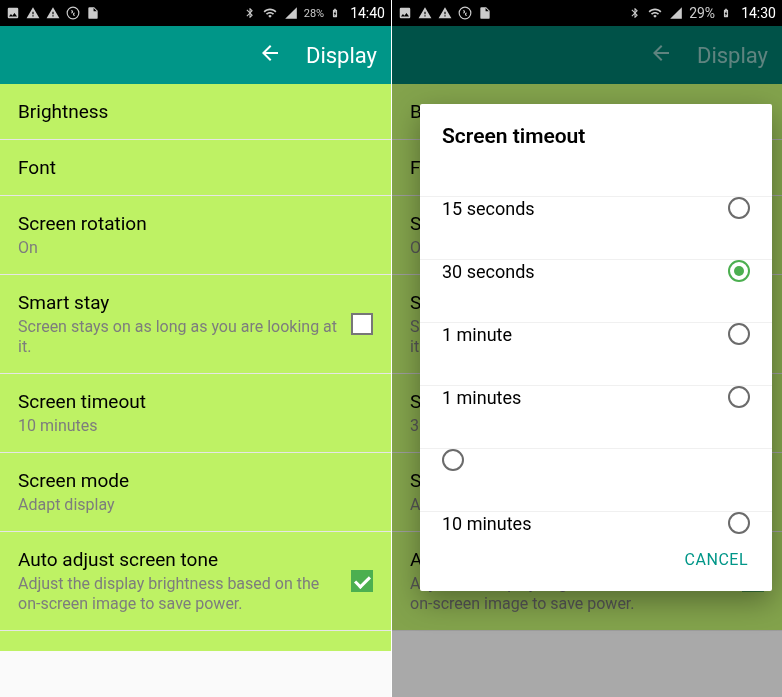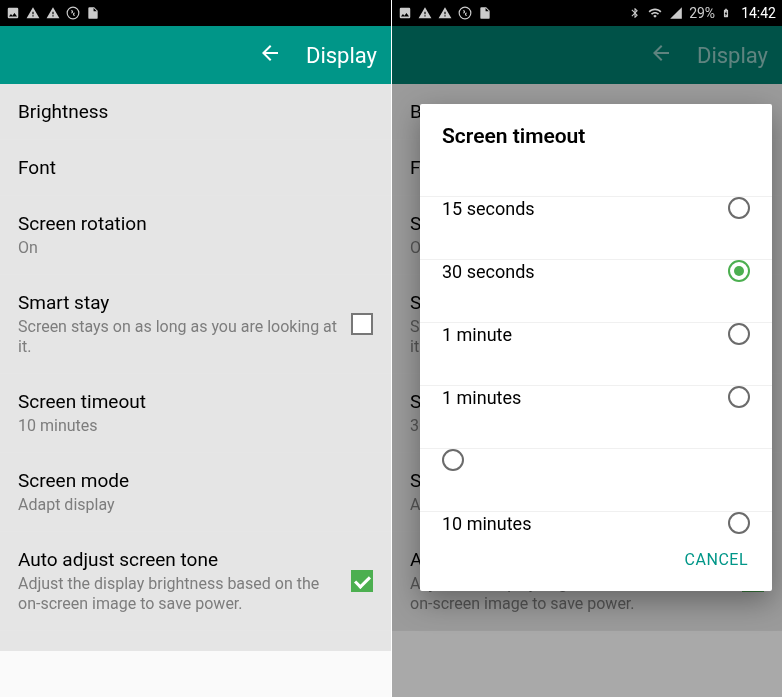--- a/index.html
+++ b/index.html
@@ -44,21 +44,21 @@
     padding: 0 14px;
     gap: 24px;
     justify-content: flex-end;
   }
   .appbar .back-arrow { color: #fff; }
   .appbar .title { font-size: 22px; font-weight: 400; }
   .appbar.dimmed { color: rgba(255,255,255,0.55); }
   .appbar.dimmed .back-arrow { color: rgba(255,255,255,0.55); }
 
   
-  .list { background: #e5e5e5; }
+  .list { background: #bef264; }
   .item {
     padding: 16px 18px 16px 18px;
     border-bottom: 1px solid #e6e6e6;
     display: flex;
     align-items: center;
   }
   .item .text { flex: 1; padding-right: 10px; }
   .item .label { font-size: 19px; color: #000; }
   .item .sub { font-size: 16px; color: #7d7d7d; margin-top: 3px; line-height: 1.25; }
   .checkbox {
@@ -174,20 +174,44 @@
             <circle cx="12" cy="12" r="10" fill="none" stroke="#ccc" stroke-width="2"></circle>
             <path d="M9 8c3 0 3 4 0 4M15 16c-3 0-3-4 0-4" stroke="#ccc" stroke-width="2" fill="none"></path>
           </svg>
       </span>
       <span>
         <svg width="14" height="14" viewBox="0 0 24 24" fill="#ccc">
             <path d="M14 2H6a2 2 0 0 0-2 2v16a2 2 0 0 0 2 2h12a2 2 0 0 0 2-2V8l-6-6zM13 9V3.5L18.5 9H13z"></path>
           </svg>
       </span>
     </div>
+    <div class="right">
+      <span>
+        <svg width="12" height="14" viewBox="0 0 24 24" fill="#ccc">
+            <path d="M17.71 7.71L12 2h-1v7.59L6.41 5 5 6.41 10.59 12 5 17.59 6.41 19 11 14.41V22h1l5.71-5.71L13.41 12l4.3-4.29zM13 5.83l1.88 1.88L13 9.59V5.83zm1.88 10.46L13 18.17v-3.76l1.88 1.88z"></path>
+          </svg>
+      </span>
+      <span>
+        <svg width="16" height="14" viewBox="0 0 24 24" fill="#ccc">
+            <path d="M1 9l2 2c4.97-4.97 13.03-4.97 18 0l2-2C16.93 2.93 7.07 2.93 1 9zm8 8l3 3 3-3a4.24 4.24 0 0 0-6 0zm-4-4l2 2a7.07 7.07 0 0 1 10 0l2-2C15.14 9.14 8.86 9.14 5 13z"></path>
+          </svg>
+      </span>
+      <span>
+        <svg width="14" height="14" viewBox="0 0 24 24" fill="#ccc">
+            <path d="M2 22h20V2L2 22z"></path>
+          </svg>
+      </span>
+      <span style="font-size:11px;">28%</span>
+      <span>
+        <svg width="10" height="14" viewBox="0 0 24 24" fill="#ccc">
+            <path d="M15.67 4H14V2h-4v2H8.33C7.6 4 7 4.6 7 5.33v15.33C7 21.4 7.6 22 8.33 22h7.33c.74 0 1.34-.6 1.34-1.33V5.33C17 4.6 16.4 4 15.67 4zM11 20v-5.5H9L13 7v5.5h2L11 20z"></path>
+          </svg>
+      </span>
+      <span class="time">14:40</span>
+    </div>
   </div>
 
   <div class="appbar">
     <span class="back-arrow">
       <svg width="24" height="24" viewBox="0 0 24 24" fill="currentColor">
           <path d="M20 11H7.83l5.59-5.59L12 4l-8 8 8 8 1.41-1.41L7.83 13H20v-2z"></path>
         </svg>
     </span>
     <span class="title">Display</span>
   </div>
@@ -286,21 +310,21 @@
           <svg width="14" height="14" viewBox="0 0 24 24" fill="#ccc">
             <path d="M2 22h20V2L2 22z"></path>
           </svg>
         </span>
       <span style="font-size:14px;">29%</span>
       <span>
           <svg width="10" height="14" viewBox="0 0 24 24" fill="#ccc">
             <path d="M15.67 4H14V2h-4v2H8.33C7.6 4 7 4.6 7 5.33v15.33C7 21.4 7.6 22 8.33 22h7.33c.74 0 1.34-.6 1.34-1.33V5.33C17 4.6 16.4 4 15.67 4zM11 20v-5.5H9L13 7v5.5h2L11 20z"></path>
           </svg>
         </span>
-      <span class="time">14:42</span>
+      <span class="time">14:30</span>
     </div>
   </div>
 
   <div class="appbar dimmed">
     <span class="back-arrow">
       <svg width="24" height="24" viewBox="0 0 24 24" fill="currentColor">
           <path d="M20 11H7.83l5.59-5.59L12 4l-8 8 8 8 1.41-1.41L7.83 13H20v-2z"></path>
         </svg>
     </span>
     <span class="title">Display</span>

